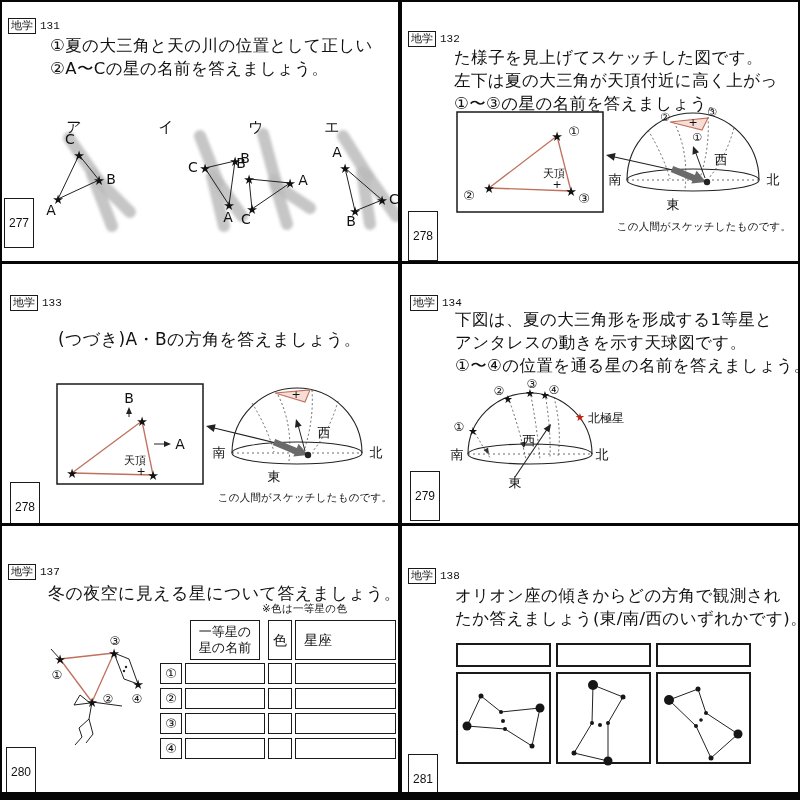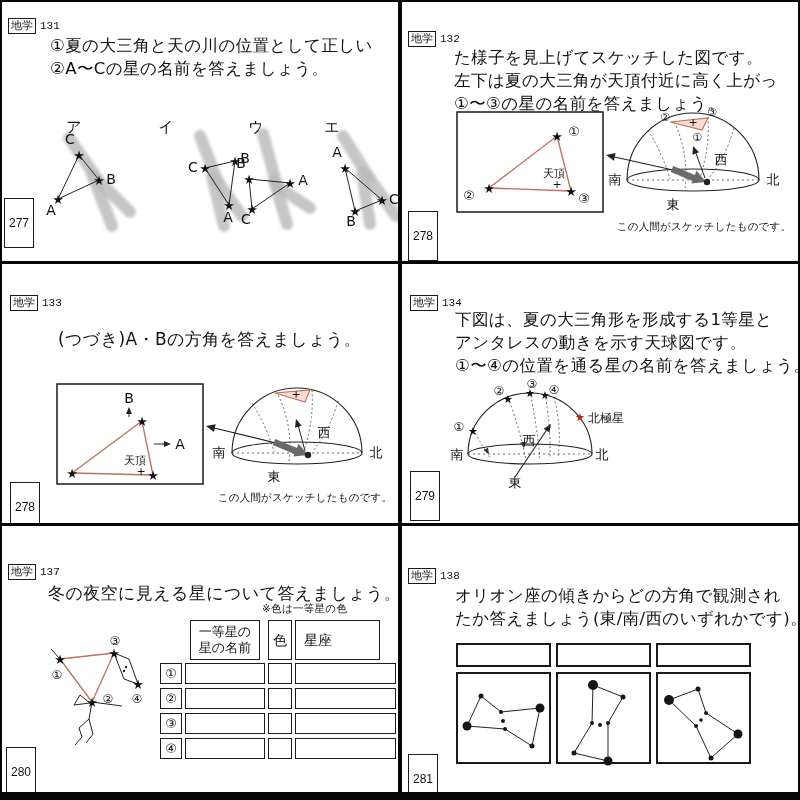--- a/index.html
+++ b/index.html
@@ -373,21 +373,21 @@
     </svg>
 
     <div>
       <div class="cell hd" style="left:188px;top:94px;width:70px;height:40px">
         <div>
           <div>一等星の</div>
           <div>星の名前</div>
         </div>
       </div>
       <div class="cell hd" style="left:266px;top:94px;width:24px;height:40px;font-size:14px">色</div>
-      <div class="cell hd hd3" style="left:293px;top:94px;width:85px;height:40px">星座</div>
+      <div class="cell hd hd3" style="left:293px;top:94px;width:101px;height:40px">星座</div>
 
       <div class="cell rowlab" style="left:158px;top:137px;width:22px;height:21px">①</div>
       <div class="cell" style="left:183px;top:137px;width:80px;height:21px"></div>
       <div class="cell" style="left:266px;top:137px;width:24px;height:21px"></div>
       <div class="cell" style="left:293px;top:137px;width:101px;height:21px"></div>
 
       <div class="cell rowlab" style="left:158px;top:162px;width:22px;height:21px">②</div>
       <div class="cell" style="left:183px;top:162px;width:80px;height:21px"></div>
       <div class="cell" style="left:266px;top:162px;width:24px;height:21px"></div>
       <div class="cell" style="left:293px;top:162px;width:101px;height:21px"></div>

